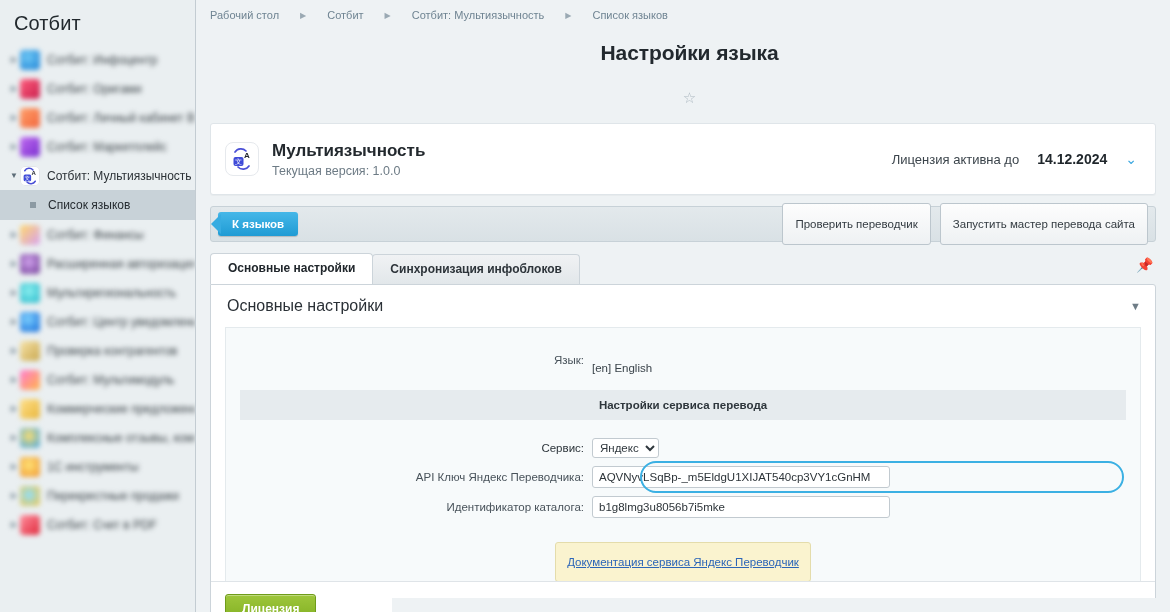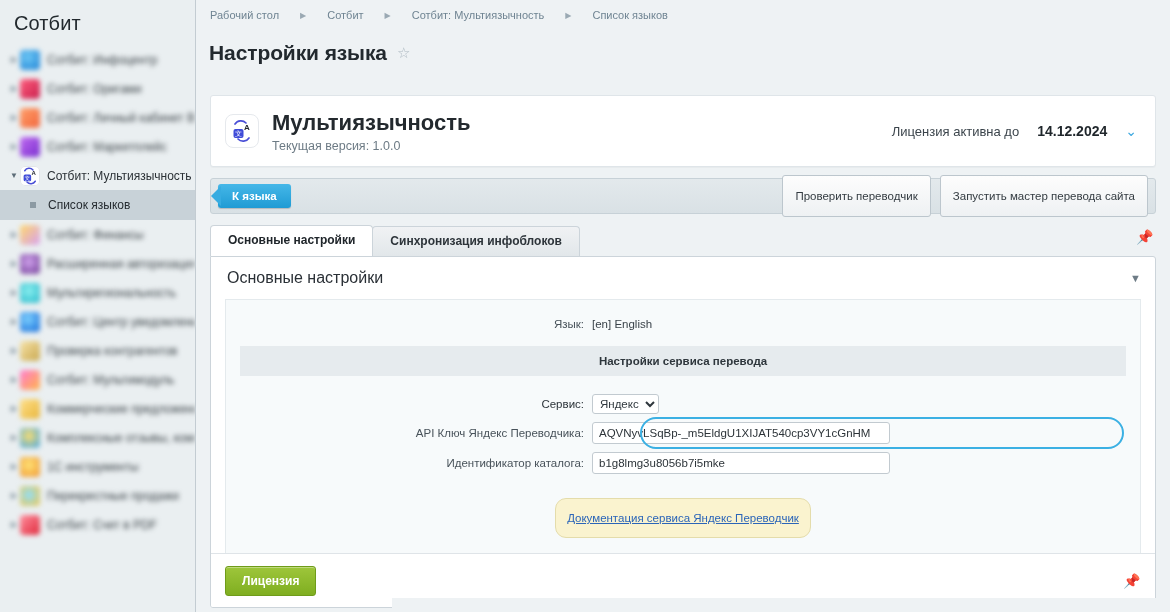--- a/index.html
+++ b/index.html
@@ -84,20 +84,21 @@
     display: flex; align-items: center;
     gap: 21px;
     padding: 9px 0 0 14px;
     font-size: 11px; color: #7c8d98;
   }
   .breadcrumb .sep { color: #9aa9b3; font-size: 8px; }
   .bc-link { color: #6f8492; }
   .page-title-row {
     display: flex; align-items: center; gap: 10px;
     padding: 6px 0 0 13px;
+    flex-direction: column;
   }
   .page-title {
     font-size: 21px; font-weight: bold; color: #22292e;
     letter-spacing: -.1px;
   }
   .star { color: #aebac2; font-size: 15px; }
 
   
   .app-card {
     margin: 16px 14px 0 14px;
@@ -112,21 +113,21 @@
   .app-icon {
     width: 34px; height: 34px;
     background: #fff;
     border: 1px solid #e6e9ed;
     border-radius: 8px;
     display: flex; align-items: center; justify-content: center;
     flex: 0 0 34px;
     margin-right: 13px;
   }
   .app-meta { flex: 1 1 auto; }
-  .app-name { font-size: 22px; font-weight: bold; color: #23292e; line-height: 1.25; }
+  .app-name { font-size: 17px; font-weight: bold; color: #23292e; line-height: 1.25; }
   .app-version { font-size: 12.5px; color: #6d7b85; margin-top: 3px; }
   .license {
     display: flex; align-items: center; gap: 18px;
     font-size: 13px; color: #3b444b;
   }
   .license b { font-weight: bold; color: #1f262b; font-size: 14px; }
   .chev { color: #3fa9e0; font-size: 14px; }
 
   
   .toolbar {
@@ -221,21 +222,21 @@
     display: flex; align-items: center;
     justify-content: flex-start;
     padding: 4px 0;
   }
   .field-label {
     width: 366px; flex: 0 0 366px;
     text-align: right; padding-right: 8px;
     font-size: 11.5px; color: #48525a;
   }
   .field-label.bold { font-weight: normal; color: #2c343a; }
-  .field-value { font-size: 11.5px; color: #3a434a; }
+  .field-value { font-size: 11.5px; color: #3a434a; margin-top: 16px; }
   .subhead {
     margin: 12px 14px 14px 14px;
     background: #e6ebee;
     text-align: center;
     font-size: 11.5px; font-weight: bold; color: #2e363c;
     padding: 9px 0;
   }
   select.service {
     font-family: "Liberation Sans", sans-serif;
     font-size: 11.5px; color: #2f373d;
@@ -265,21 +266,21 @@
     width: 484px; height: 32px;
     border: 2px solid #3bb0e3;
     border-radius: 16px;
     pointer-events: none;
   }
   .doc-box {
     margin: 20px auto 0 auto;
     width: 256px;
     background: #faf3cf;
     border: 1px solid #e4dcab;
-    border-radius: 11px;
+    border-radius: 3px;
     text-align: center;
     padding: 12px 0;
   }
   .doc-link {
     font-size: 11.5px; color: #2b65b8;
     text-decoration: underline;
     cursor: pointer;
   }
   .panel-footer {
     position: absolute; left: 0; right: 0; bottom: 0;
@@ -439,21 +440,21 @@
         <div class="app-version">Текущая версия: 1.0.0</div>
       </div>
       <div class="license">
         <span>Лицензия активна до</span>
         <b>14.12.2024</b>
         <span class="chev">⌄</span>
       </div>
     </div>
 
     <div class="toolbar">
-      <button class="btn-back">К языка</button>
+      <button class="btn-back">К языков</button>
       <span class="spacer"></span>
       <button class="btn-plain">Проверить переводчик</button>
       <button class="btn-plain">Запустить мастер перевода сайта</button>
     </div>
 
     <div class="tabs">
       <div class="tab active">Основные настройки</div>
       <div class="tab">Синхронизация инфоблоков</div>
       <span class="pin-top">📌</span>
     </div>

